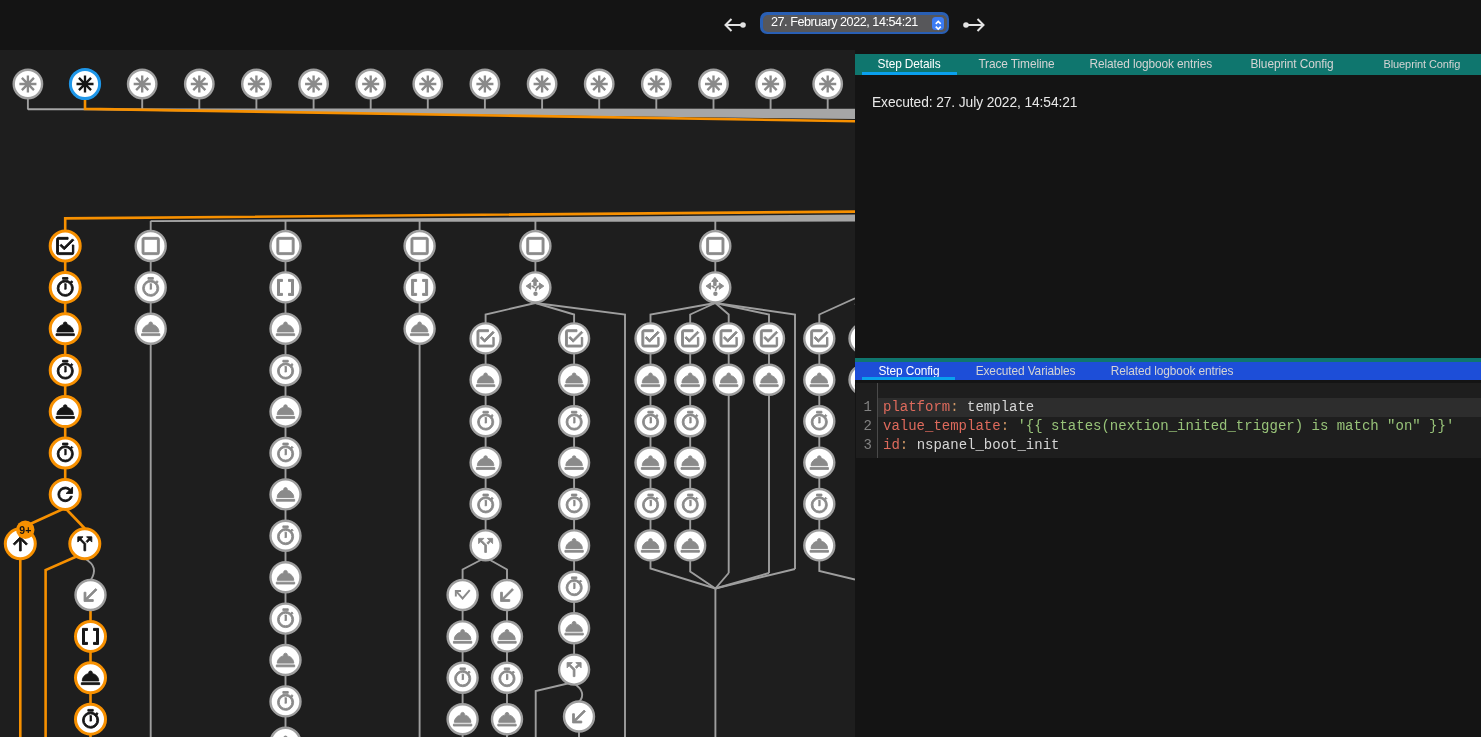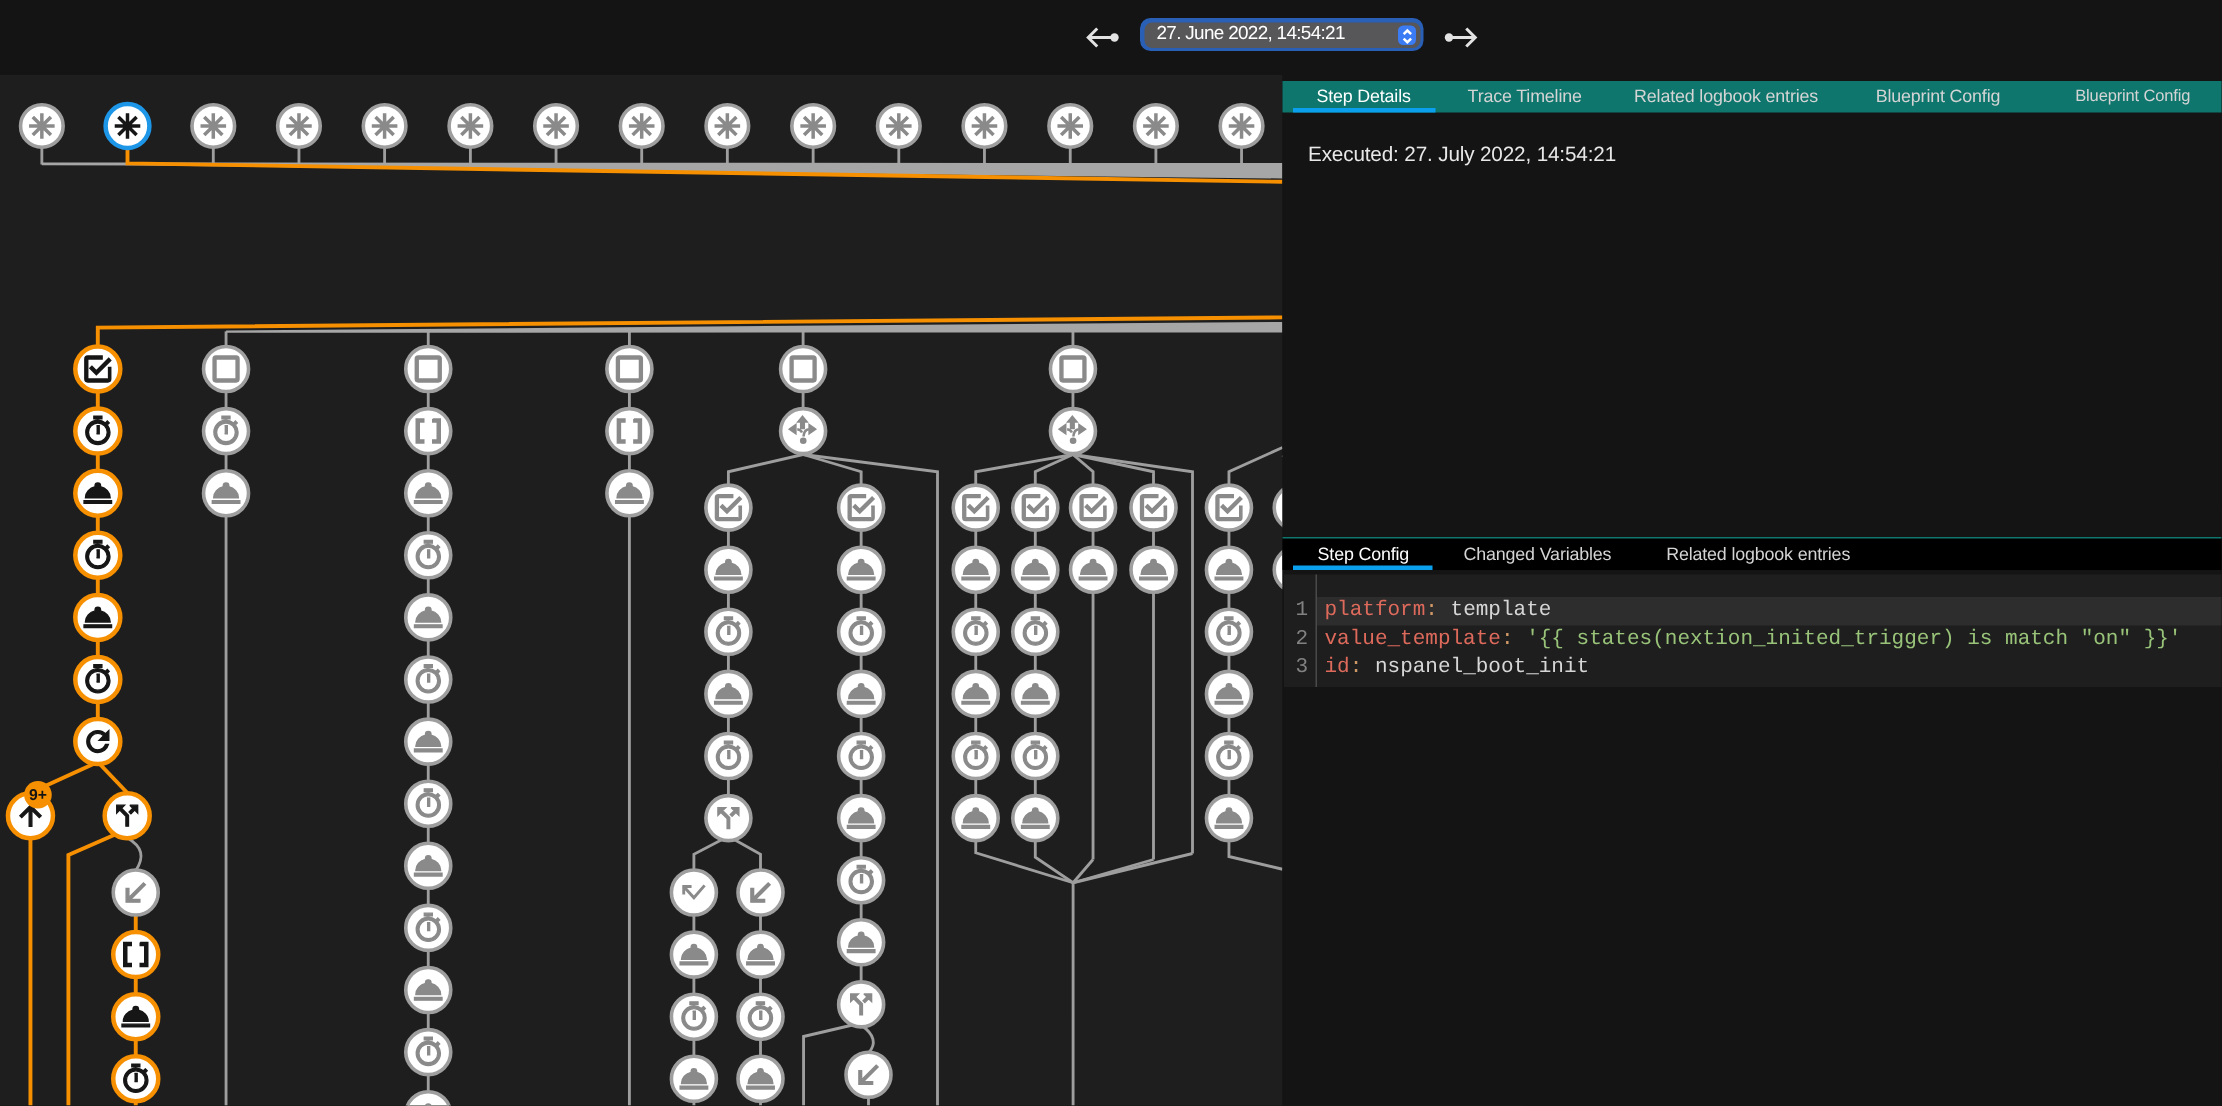--- a/index.html
+++ b/index.html
@@ -301,21 +301,21 @@
 <div style="position:absolute;left:0;top:0;width:1481px;height:50px;background:#141414">
   <svg width="26" height="26" viewBox="0 0 26 26" style="position:absolute;left:722px;top:11.5px">
     <g stroke="#e3e3e3" stroke-width="2" fill="none">
       <path d="M3.5,13H20"></path>
         <path d="M9.5,7L3.5,13L9.5,19"></path>
     </g>
       <circle cx="21" cy="13" r="2.8" fill="#e3e3e3"></circle>
   </svg>
   <div style="position:absolute;left:760px;top:12px;width:189px;height:22px;border-radius:7px;background:#295fb4;box-sizing:border-box">
     <div style="position:absolute;left:2.5px;top:2.5px;right:2.5px;bottom:2.5px;border-radius:5px;background:#57575a"></div>
-    <div style="position:absolute;left:11px;top:0;height:22px;line-height:21px;font-size:12.6px;font-weight:500;color:#ffffff;letter-spacing:-0.45px">27. June 2022, 14:54:21</div>
+    <div style="position:absolute;left:11px;top:0;height:22px;line-height:21px;font-size:12.6px;font-weight:500;color:#ffffff;letter-spacing:-0.45px">27. February 2022, 14:54:21</div>
     <div style="position:absolute;right:5px;top:5px;width:12.5px;height:12.5px;border-radius:3.5px;background:#3b7cf5">
       <svg width="12.5" height="12.5" viewBox="0 0 12 12">
           <g stroke="#fff" stroke-width="1.6" fill="none">
       <path d="M3.6,4.6L6,2.3L8.4,4.6"></path>
             <path d="M3.6,7.4L6,9.7L8.4,7.4"></path>
           </g>
         </svg>
     </div>
   </div>
   <svg width="26" height="26" viewBox="0 0 26 26" style="position:absolute;left:961px;top:11.5px">
@@ -329,23 +329,23 @@
 <div style="position:absolute;left:855px;top:50px;width:626px;height:687px;background:#141414">
 <div style="position:absolute;left:0;top:4px;width:100%;height:20.5px;background:#0f766e">
 <div style="position:absolute;left:22.6px;top:0;height:100%;display:flex;align-items:center;font-size:11.9px;letter-spacing:-0.1px;color:#ffffff;white-space:nowrap">Step Details</div>
 <div style="position:absolute;left:123.4px;top:0;height:100%;display:flex;align-items:center;font-size:11.9px;letter-spacing:-0.1px;color:#d4d4d4;white-space:nowrap">Trace Timeline</div>
 <div style="position:absolute;left:234.4px;top:0;height:100%;display:flex;align-items:center;font-size:11.9px;letter-spacing:-0.1px;color:#d4d4d4;white-space:nowrap">Related logbook entries</div>
 <div style="position:absolute;left:395.5px;top:0;height:100%;display:flex;align-items:center;font-size:11.9px;letter-spacing:-0.1px;color:#d4d4d4;white-space:nowrap">Blueprint Config</div>
 <div style="position:absolute;left:528.5px;top:0;height:100%;display:flex;align-items:center;font-size:11px;letter-spacing:-0.1px;color:#d4d4d4;white-space:nowrap">Blueprint Config</div>
 <div style="position:absolute;left:7.3px;bottom:0;width:94.7px;height:3px;background:#0aa0ee"></div>
 </div>
 <div style="position:absolute;left:17px;top:44.5px;font-size:13.8px;letter-spacing:-0.1px;color:#e8e8e8">Executed: 27. July 2022, 14:54:21</div>
-<div style="position:absolute;left:0;top:307.5px;width:100%;height:22.5px;background:#000000;border-top:1px solid #0f766e;box-sizing:border-box">
+<div style="position:absolute;left:0;top:307.5px;width:100%;height:22.5px;background:#1d4ed8;border-top:4px solid #0f766e;box-sizing:border-box">
 <div style="position:absolute;left:23.4px;top:0;height:100%;display:flex;align-items:center;font-size:11.9px;letter-spacing:-0.1px;color:#ffffff;white-space:nowrap">Step Config</div>
-<div style="position:absolute;left:120.7px;top:0;height:100%;display:flex;align-items:center;font-size:11.9px;letter-spacing:-0.1px;color:#d4d4d4;white-space:nowrap">Changed Variables</div>
+<div style="position:absolute;left:120.7px;top:0;height:100%;display:flex;align-items:center;font-size:11.9px;letter-spacing:-0.1px;color:#d4d4d4;white-space:nowrap">Executed Variables</div>
 <div style="position:absolute;left:255.8px;top:0;height:100%;display:flex;align-items:center;font-size:11.9px;letter-spacing:-0.1px;color:#d4d4d4;white-space:nowrap">Related logbook entries</div>
 <div style="position:absolute;left:7.2px;bottom:0;width:92.9px;height:3px;background:#0aa0ee"></div>
 </div>
 <div style="position:absolute;left:0.5px;top:332.6px;width:625.5px;height:75.7px;background:#1e1e1e;font-family:'Liberation Mono',monospace;font-size:14px;line-height:19.2px">
 <div style="position:absolute;left:22.5px;top:15px;width:603px;height:19.2px;background:#2d2d2d"></div>
 <div style="position:absolute;left:21.7px;top:0;width:1px;height:75.7px;background:#4a4a4a"></div>
 <div style="position:absolute;left:0;top:15px;width:16.5px;text-align:right;color:#828282">1<br>2<br>3</div>
 <div style="position:absolute;left:27.5px;top:15px;white-space:pre"><span style="color:#de6a5c">platform</span><span style="color:#cf9867">:</span> <span style="color:#d6d6d6">template</span><br><span style="color:#de6a5c">value_template</span><span style="color:#cf9867">:</span> <span style="color:#98c379">'{{ states(nextion_inited_trigger) is match "on" }}'</span><br><span style="color:#de6a5c">id</span><span style="color:#cf9867">:</span> <span style="color:#d6d6d6">nspanel_boot_init</span></div>
 </div>
 </div>

